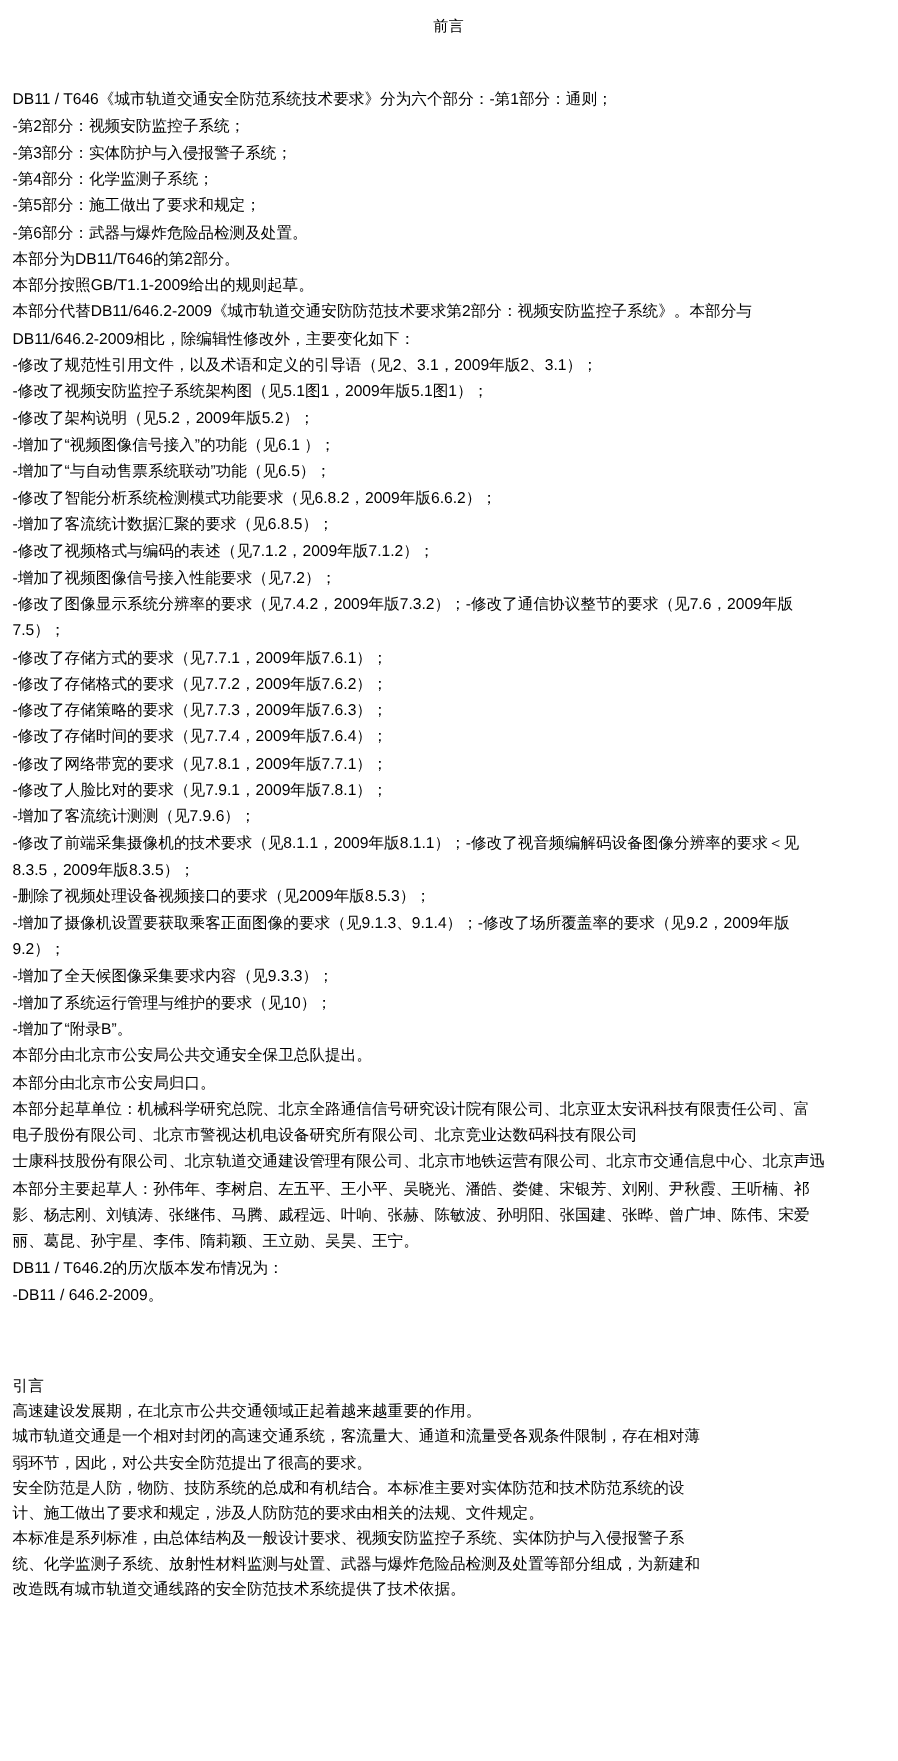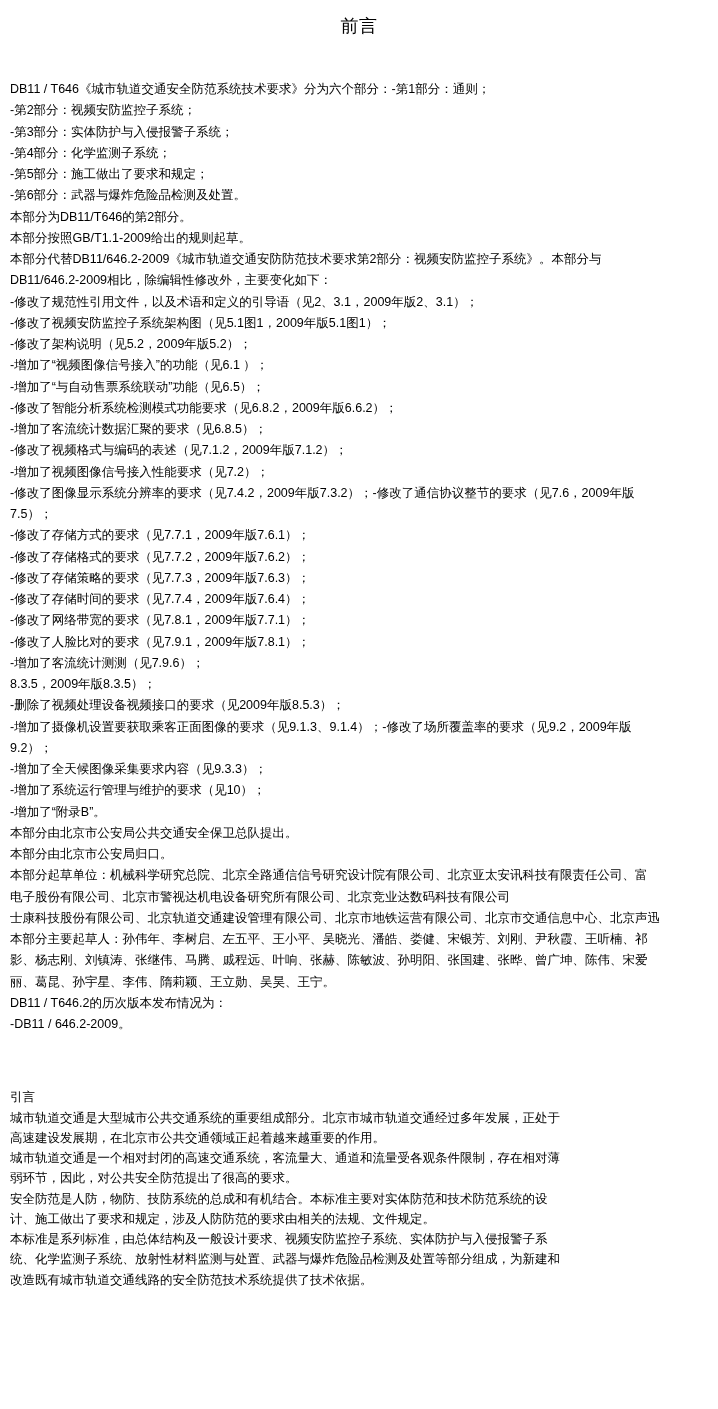--- a/index.html
+++ b/index.html
@@ -16,21 +16,21 @@
   }
   .page {
     width: 718px;
     min-height: 1409px;
     box-sizing: border-box;
     padding: 10px 6px 8px 6px;
     position: relative;
   }
   .doc-title {
     text-align: center;
-    font-size: 18px;
+    font-size: 12px;
     margin: 2px 0 30px 0;
     letter-spacing: 0.5px;
   }
   .body-block {
     padding: 0 4px 0 4px;
     margin-top: 38px;
   }
   p.line {
     margin: 0 0 1px 0;
     text-align: justify;
@@ -76,20 +76,21 @@
     <p class="line">-增加了视频图像信号接入性能要求（见7.2）；</p>
     <p class="line">-修改了图像显示系统分辨率的要求（见7.4.2，2009年版7.3.2）；-修改了通信协议整节的要求（见7.6，2009年版</p>
     <p class="line">7.5）；</p>
     <p class="line">-修改了存储方式的要求（见7.7.1，2009年版7.6.1）；</p>
     <p class="line">-修改了存储格式的要求（见7.7.2，2009年版7.6.2）；</p>
     <p class="line">-修改了存储策略的要求（见7.7.3，2009年版7.6.3）；</p>
     <p class="line">-修改了存储时间的要求（见7.7.4，2009年版7.6.4）；</p>
     <p class="line">-修改了网络带宽的要求（见7.8.1，2009年版7.7.1）；</p>
     <p class="line">-修改了人脸比对的要求（见7.9.1，2009年版7.8.1）；</p>
     <p class="line">-增加了客流统计测测（见7.9.6）；</p>
+    <p class="line">-修改了前端采集摄像机的技术要求（见8.1.1，2009年版8.1.1）；-修改了视音频编解码设备图像分辨率的要求＜见</p>
     <p class="line">8.3.5，2009年版8.3.5）；</p>
     <p class="line">-删除了视频处理设备视频接口的要求（见2009年版8.5.3）；</p>
     <p class="line">-增加了摄像机设置要获取乘客正面图像的要求（见9.1.3、9.1.4）；-修改了场所覆盖率的要求（见9.2，2009年版</p>
     <p class="line">9.2）；</p>
     <p class="line">-增加了全天候图像采集要求内容（见9.3.3）；</p>
     <p class="line">-增加了系统运行管理与维护的要求（见10）；</p>
     <p class="line">-增加了“附录B”。</p>
     <p class="line">本部分由北京市公安局公共交通安全保卫总队提出。</p>
     <p class="line">本部分由北京市公安局归口。</p>
     <p class="line">本部分起草单位：机械科学研究总院、北京全路通信信号研究设计院有限公司、北京亚太安讯科技有限责任公司、富</p>
@@ -99,21 +100,20 @@
     <p class="line">影、杨志刚、刘镇涛、张继伟、马腾、戚程远、叶响、张赫、陈敏波、孙明阳、张国建、张晔、曾广坤、陈伟、宋爱</p>
     <p class="line">丽、葛昆、孙宇星、李伟、隋莉颖、王立勋、吴昊、王宁。</p>
     <p class="line">DB11 / T646.2的历次版本发布情况为：</p>
     <p class="line">-DB11 / 646.2-2009。</p>
   </div>
 
   <div class="gap"></div>
 
   <div class="body-block intro-block">
     <p class="line section-head">引言</p>
-    <p class="line">城市轨道交通是大型城市公共交通系统的重要组成部分。北京市城市轨道交通经过多年发展，正处于</p>
     <p class="line">高速建设发展期，在北京市公共交通领域正起着越来越重要的作用。</p>
     <p class="line">城市轨道交通是一个相对封闭的高速交通系统，客流量大、通道和流量受各观条件限制，存在相对薄</p>
     <p class="line">弱环节，因此，对公共安全防范提出了很高的要求。</p>
     <p class="line">安全防范是人防，物防、技防系统的总成和有机结合。本标准主要对实体防范和技术防范系统的设</p>
     <p class="line">计、施工做出了要求和规定，涉及人防防范的要求由相关的法规、文件规定。</p>
     <p class="line">本标准是系列标准，由总体结构及一般设计要求、视频安防监控子系统、实体防护与入侵报警子系</p>
     <p class="line">统、化学监测子系统、放射性材料监测与处置、武器与爆炸危险品检测及处置等部分组成，为新建和</p>
     <p class="line">改造既有城市轨道交通线路的安全防范技术系统提供了技术依据。</p>
   </div>
 

